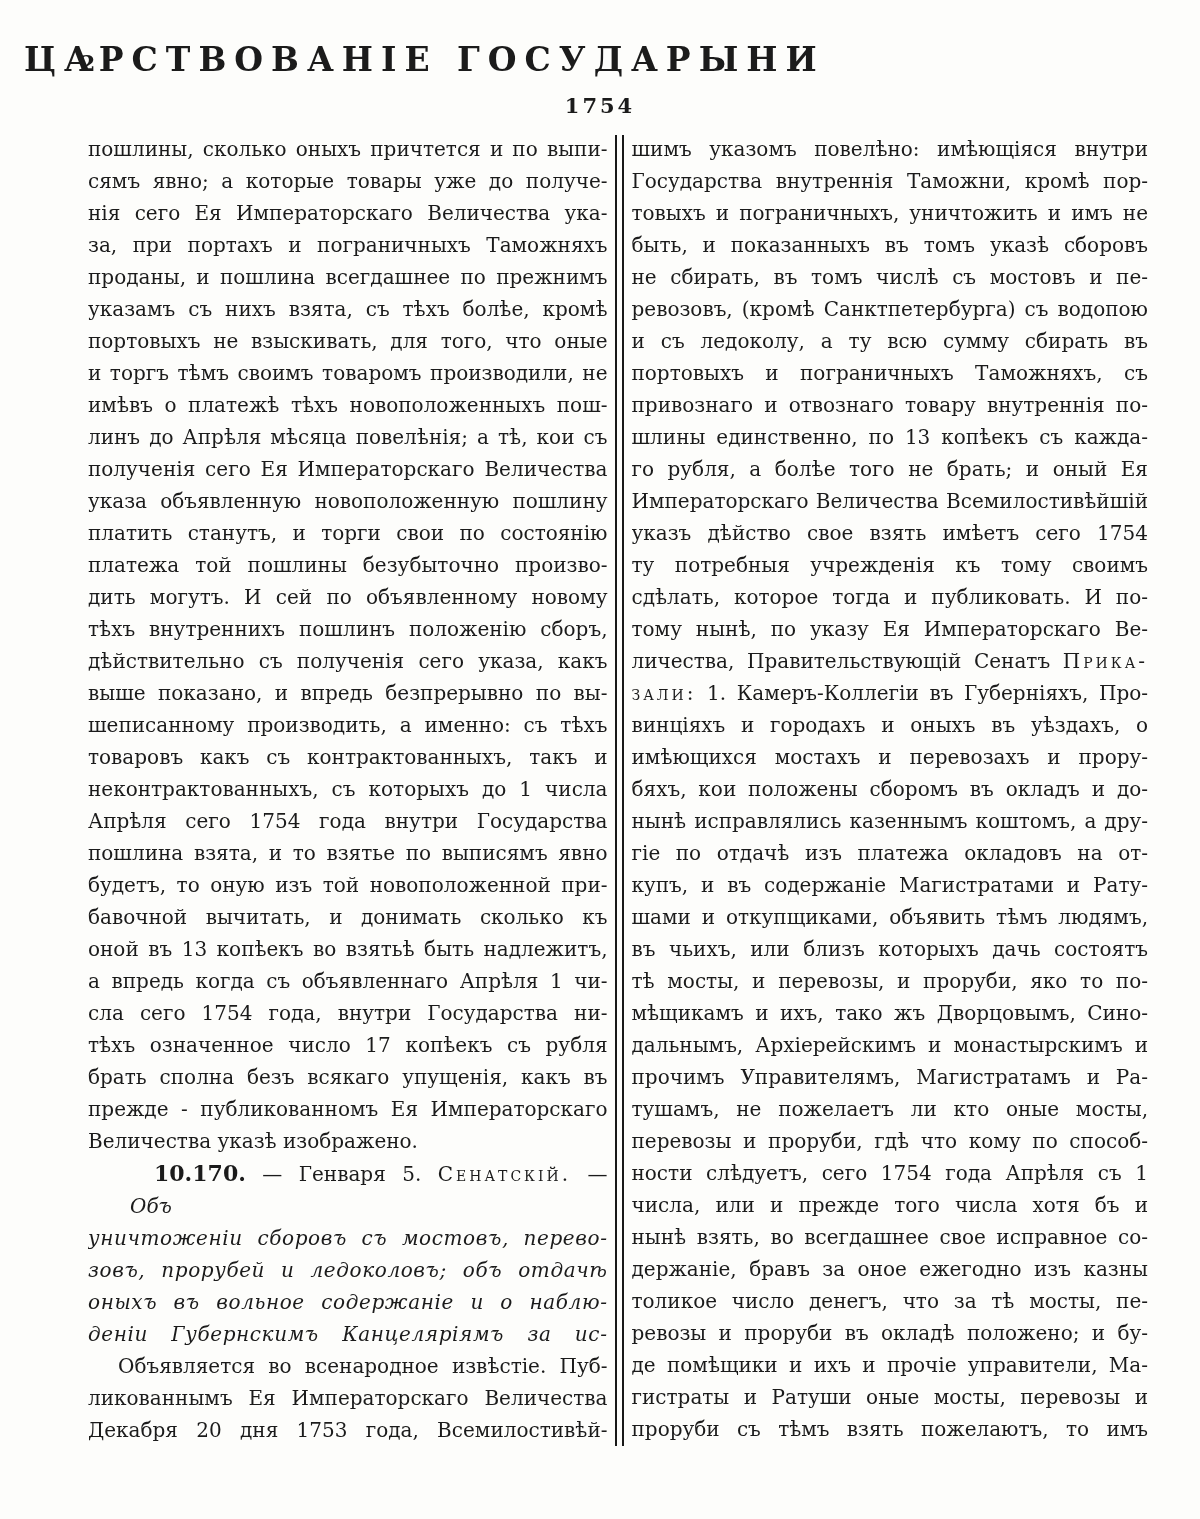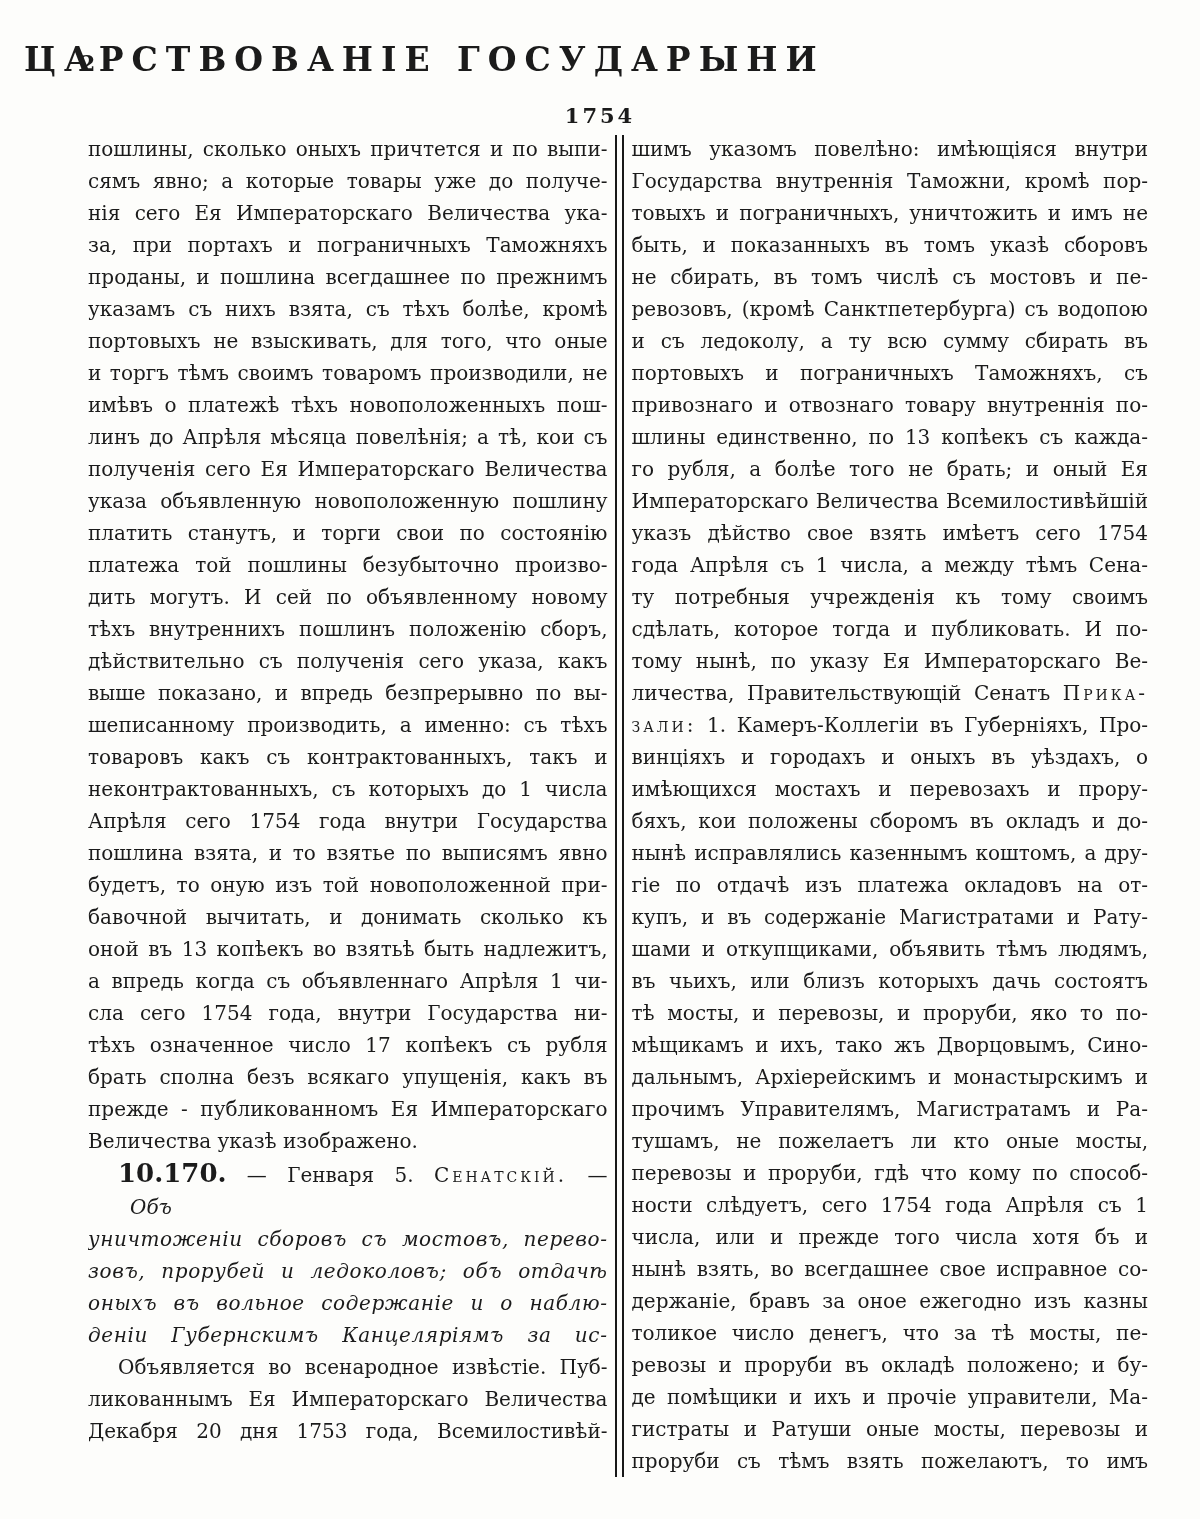--- a/index.html
+++ b/index.html
@@ -13,41 +13,41 @@
   .pagenum {
     position:absolute; left:80px; top:10px;
     font-size:22px; font-weight:bold;
   }
   .title {
     text-align:left; font-size:33px; font-weight:bold;
     letter-spacing:8px; padding-left:24px;
   }
   .year {
     text-align:center; font-size:21px; font-weight:bold;
-    letter-spacing:3px; margin-top:24px;
+    letter-spacing:3px; margin-top:14px;
   }
   .columns {
     position:absolute; top:133px; left:88px; width:1060px;
     display:flex; align-items:stretch;
   }
   .col {
     font-size:20px; line-height:32px;
     text-align:justify; overflow:hidden;
   }
   .col-left  { width:520px; }
   .col-right { width:517px; }
   .divider {
     width:5px; margin-left:7px; margin-right:8px; margin-top:2px;
     border-left:2px solid #181818; border-right:2px solid #181818;
   }
   .line { text-align:justify; text-align-last:justify; }
   .line.last { text-align-last:left; }
   .line.ind  { text-indent:30px; }
   .line.it   { font-style:italic; letter-spacing:0.6px; word-spacing:3px; }
-  span.num { font-weight:bold; font-size:26px; }
+  span.num { font-weight:bold; font-size:22px;margin-left:36px; }
   span.sc  { font-variant:small-caps; letter-spacing:3px; }
   span.it  { font-style:italic;margin-left:42px; }
 </style>
 </head>
 <body>
 
 <div class="page">
   <div class="header">
     <span class="pagenum">2</span>
     <div class="title">ЦАРСТВОВАНІЕ ГОСУДАРЫНИ</div>
@@ -104,21 +104,20 @@
         <div class="line">быть, и показанныхъ въ томъ указѣ сборовъ</div>
         <div class="line">не сбирать, въ томъ числѣ съ мостовъ и пе-</div>
         <div class="line">ревозовъ, (кромѣ Санктпетербурга) съ водопою</div>
         <div class="line">и съ ледоколу, а ту всю сумму сбирать въ</div>
         <div class="line">портовыхъ и пограничныхъ Таможняхъ, съ</div>
         <div class="line">привознаго и отвознаго товару внутреннія по-</div>
         <div class="line">шлины единственно, по 13 копѣекъ съ кажда-</div>
         <div class="line">го рубля, а болѣе того не брать; и оный Ея</div>
         <div class="line">Императорскаго Величества Всемилостивѣйшій</div>
         <div class="line">указъ дѣйство свое взять имѣетъ сего 1754</div>
-        <div class="line">года Апрѣля съ 1 числа, а между тѣмъ Сена-</div>
         <div class="line">ту потребныя учрежденія къ тому своимъ</div>
         <div class="line">сдѣлать, которое тогда и публиковать. И по-</div>
         <div class="line">тому нынѣ, по указу Ея Императорскаго Ве-</div>
         <div class="line"><span>личества, Правительствующій Сенатъ </span><span class="sc">Прика-</span></div>
         <div class="line"><span class="sc">зали:</span><span> 1. Камеръ-Коллегіи въ Губерніяхъ, Про-</span></div>
         <div class="line">винціяхъ и городахъ и оныхъ въ уѣздахъ, о</div>
         <div class="line">имѣющихся мостахъ и перевозахъ и прору-</div>
         <div class="line">бяхъ, кои положены сборомъ въ окладъ и до-</div>
         <div class="line">нынѣ исправлялись казеннымъ коштомъ, а дру-</div>
         <div class="line">гіе по отдачѣ изъ платежа окладовъ на от-</div>

